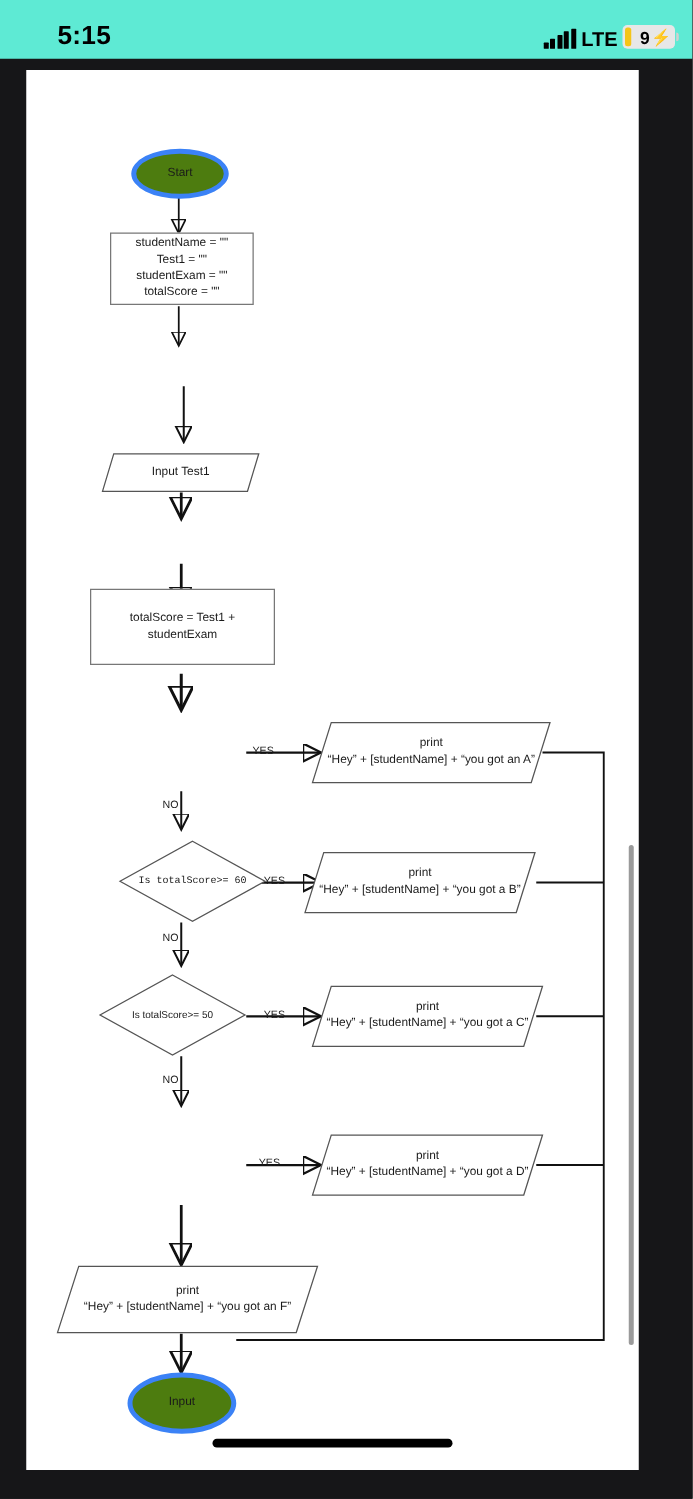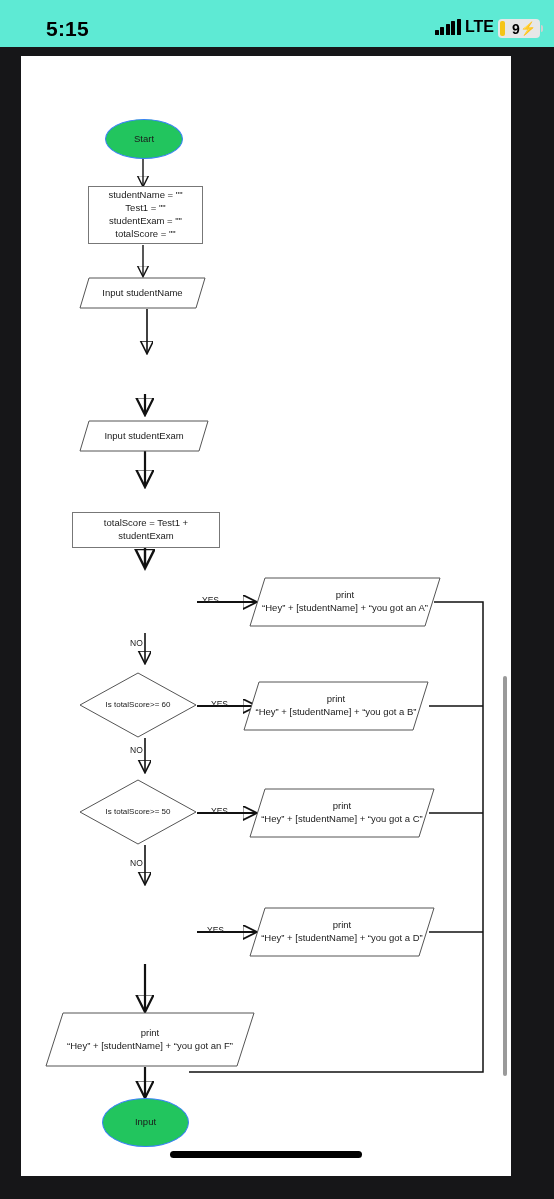--- a/index.html
+++ b/index.html
@@ -16,21 +16,21 @@
     position: absolute; left: 0; top: 0; width: 554px; height: 47px;
     background: #5eead4;
   }
   .status-time {
     position: absolute; left: 46px; top: 18px;
     font-size: 21px; font-weight: 700; color: #000; letter-spacing: .2px;
     line-height: 1;
   }
   .status-right {
     position: absolute; right: 14px; top: 19px;
-    display: flex; gap: 4px; height: 20px;
+    display: flex; align-items: flex-end; gap: 4px; height: 20px;
   }
   .sig { display: flex; align-items: flex-end; gap: 1.5px; height: 16px; }
   .sig i { display: block; width: 4px; background: #000; border-radius: .5px; }
   .sig i:nth-child(1){ height: 5px; }
   .sig i:nth-child(2){ height: 8px; }
   .sig i:nth-child(3){ height: 11px; }
   .sig i:nth-child(4){ height: 14px; }
   .sig i:nth-child(5){ height: 16px; }
   .lte { font-size: 16px; font-weight: 700; color: #000; line-height: 15px; margin-bottom:-1px; }
   .batt {
@@ -71,21 +71,21 @@
   .node { position: absolute; }
 
   .shape-text {
     position: absolute; left: 0; top: 0; width: 100%; height: 100%;
     display: flex; flex-direction: column; align-items: center; justify-content: center;
     font-size: 9.5px; color: #1a1a1a; text-align: center; line-height: 1.35;
     white-space: pre-line; padding: 0 6px;
   }
 
   
-  .terminal { border: 1px solid #3b82f6; border-radius: 50%; background:#22c55e; }
+  .terminal { border: 4px solid #3b82f6; border-radius: 50%; background:#4d7c0f; }
   
   .process  { border: 1px solid #777; background:#fff; }
   
   svg.para { position:absolute; left:0; top:0; overflow: visible; }
   svg.diamond { position:absolute; left:0; top:0; overflow: visible; }
   svg.para polygon, svg.diamond polygon { fill:#fff; stroke:#555; stroke-width:1; }
 
   .edge-label {
     position: absolute; font-size: 8.5px; color:#1a1a1a;
     background: transparent; line-height:1;
@@ -170,51 +170,45 @@
         <div class="shape-text">Start</div>
       </div>
 
       <div class="node process" style="left:67px; top:130px; width:115px; height:58px;">
         <div class="shape-text">studentName = ""
 Test1 = ""
 studentExam  = ""
 totalScore = ""</div>
       </div>
 
-      <div class="node" style="left:58px; top:221px; width:127px; height:32px;">
+
+      <div class="node" style="left:60px; top:306px; width:127px; height:32px;">
         <svg class="para" width="127" height="32" viewBox="0 0 127 32">
           <polygon points="10,1 126,1 117,31 1,31"></polygon>
         </svg>
-        <div class="shape-text">Input studentName</div>
-      </div>
-
-
-      <div class="node" style="left:58px; top:364px; width:130px; height:32px;">
-        <svg class="para" width="130" height="32" viewBox="0 0 130 32">
-          <polygon points="10,1 129,1 120,31 1,31"></polygon>
-        </svg>
-        <div class="shape-text">Input studentExam</div>
-      </div>
-
-      <div class="node process" style="left:51px; top:456px; width:148px; height:36px;">
+        <div class="shape-text">Input Test1</div>
+      </div>
+
+
+      <div class="node process" style="left:51px; top:415px; width:148px; height:61px;">
         <div class="shape-text">totalScore = Test1 + studentExam</div>
       </div>
 
       <div class="edge-label" style="left:181px; top:540px;">YES</div>
       <div class="edge-label" style="left:109px; top:583px;">NO</div>
 
       <div class="node" style="left:228px; top:521px; width:192px; height:50px;">
         <svg class="para" width="192" height="50" viewBox="0 0 192 50">
           <polygon points="16,1 191,1 176,49 1,49"></polygon>
         </svg>
         <div class="shape-text">print
 “Hey” + [studentName] + “you got an A”</div>
       </div>
 
-      <div class="node" style="left:58px; top:616px; width:118px; height:66px;">
+      <div class="node" style="left:74px; top:616px; width:118px; height:66px;font-family:Liberation Mono, monospace;">
         <svg class="diamond" width="118" height="66" viewBox="0 0 118 66">
           <polygon points="59,1 117,33 59,65 1,33"></polygon>
         </svg>
         <div class="shape-text" style="font-size:8px;">Is totalScore&gt;= 60</div>
       </div>
       <div class="edge-label" style="left:190px; top:644px;">YES</div>
       <div class="edge-label" style="left:109px; top:690px;">NO</div>
 
       <div class="node" style="left:222px; top:625px; width:186px; height:50px;">
         <svg class="para" width="186" height="50" viewBox="0 0 186 50">

